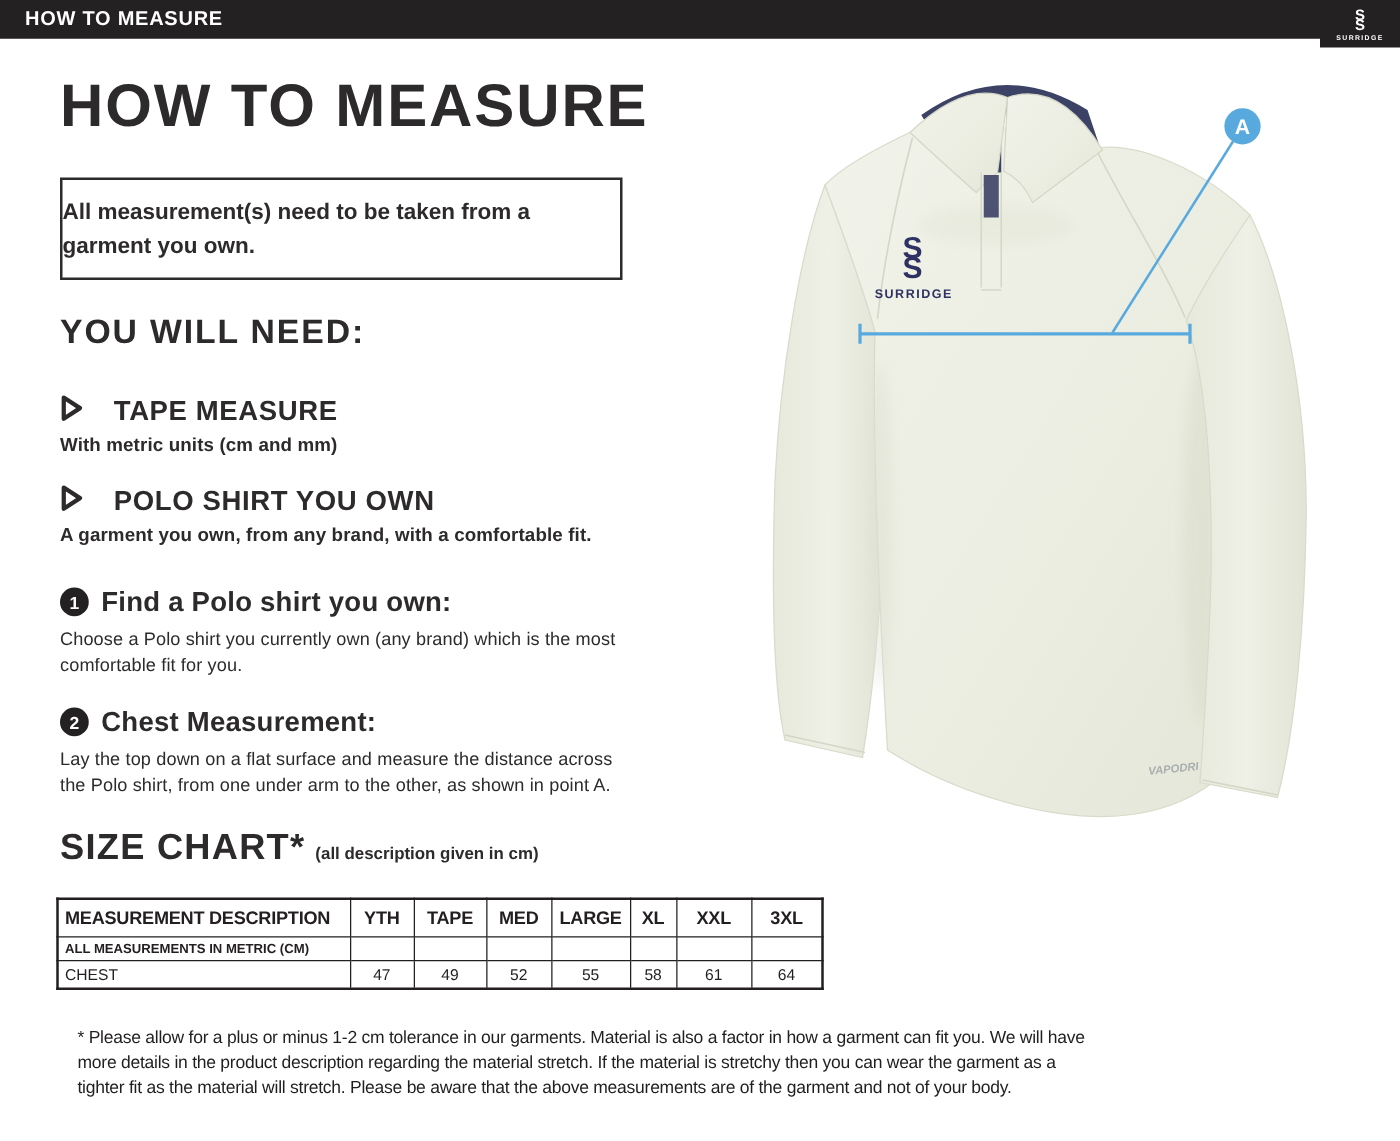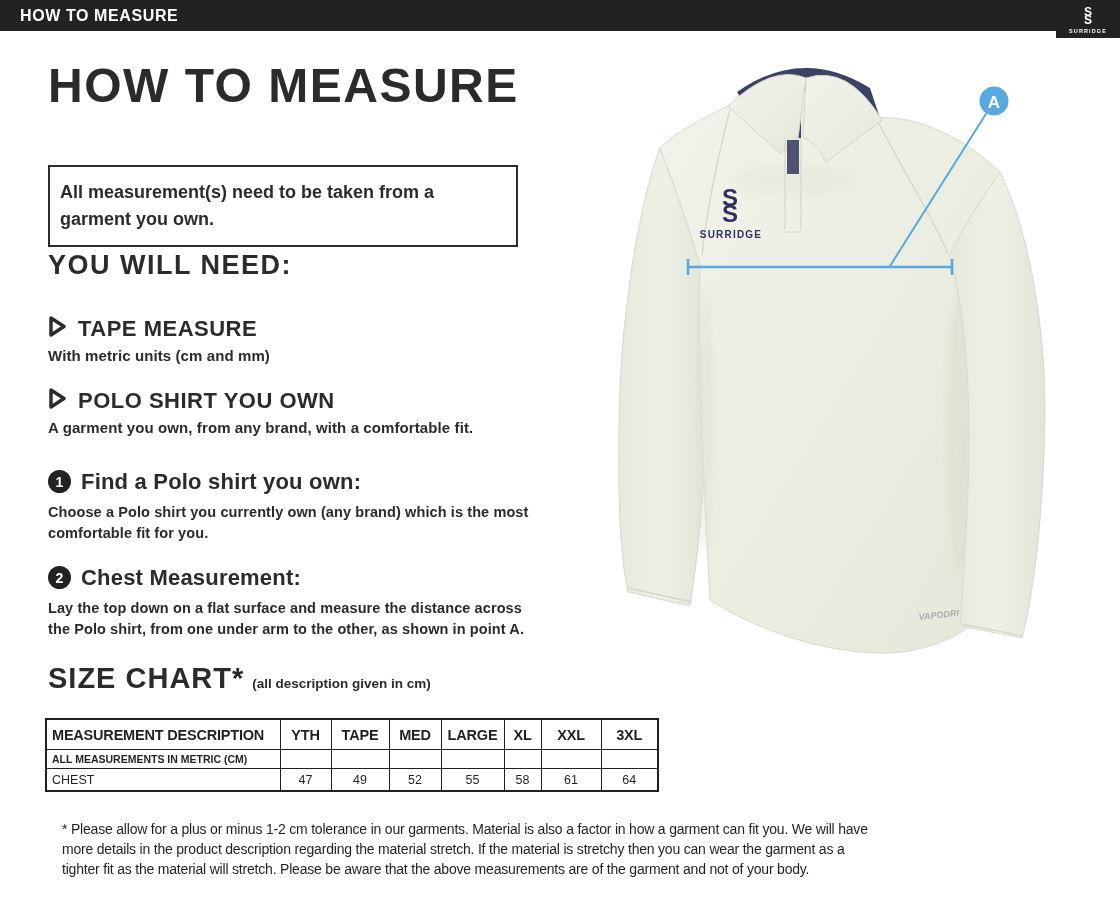--- a/index.html
+++ b/index.html
@@ -27,49 +27,48 @@
     color:#ffffff;font-weight:bold;font-size:5.5px;letter-spacing:1.1px;
   }
   
   .page-title{
     position:absolute;left:48px;top:62px;margin:0;
     font-size:48px;font-weight:bold;letter-spacing:1.5px;color:#2d2a2b;
     line-height:1;
   }
   .note-box{
     position:absolute;left:48px;top:142px;width:446px;
-    border:2px solid #2d2a2b;padding:12px 10px;
+    border:2px solid #2d2a2b;padding:12px 0;
     font-size:18px;font-weight:bold;line-height:1.5;color:#2d2a2b;
     white-space:pre-line;
-    margin-top:23px;
   }
   .section-title{
     position:absolute;left:48px;margin:0;
     font-size:27px;font-weight:bold;letter-spacing:1.5px;color:#2d2a2b;
     line-height:1;
   }
   .needs-title{top:252px;}
   .need-item{position:absolute;left:48px;}
   .need-item.first{top:316px;}
   .need-item.second{top:388px;}
-  .need-row{display:flex;align-items:center;gap:11px;}
+  .need-row{display:flex;align-items:center;gap:24px;}
   .need-label{font-size:22px;font-weight:bold;letter-spacing:.5px;color:#2d2a2b;line-height:1;}
   .need-desc{font-size:15px;font-weight:bold;color:#2d2a2b;margin-top:6px;letter-spacing:.1px;}
   .step{position:absolute;left:48px;}
   .step.first{top:470px;}
   .step.second{top:566px;}
   .step-row{display:flex;align-items:center;gap:10px;}
   .step-num{
     width:23px;height:23px;border-radius:50%;background:#242122;color:#fff;
     display:flex;align-items:center;justify-content:center;
     font-size:14px;font-weight:bold;flex:0 0 auto;
   }
   .step-title{font-size:22px;font-weight:bold;color:#2d2a2b;letter-spacing:.2px;line-height:1;}
   .step-desc{
-    font-size:14.5px;font-weight:bold;color:#2d2a2b;margin-top:9px;
+    font-size:14.5px;font-weight:normal;color:#2d2a2b;margin-top:9px;
     line-height:1.42;white-space:pre-line;letter-spacing:.1px;
   }
   .sizechart-head{
     position:absolute;left:48px;top:664px;display:flex;align-items:baseline;gap:8px;
   }
   .sizechart-title{font-size:29px;font-weight:bold;letter-spacing:1px;color:#2d2a2b;line-height:1;}
   .sizechart-sub{font-size:13.5px;font-weight:bold;color:#2d2a2b;}
   
   table.size-table{
     position:absolute;left:45px;top:718px;width:612px;

